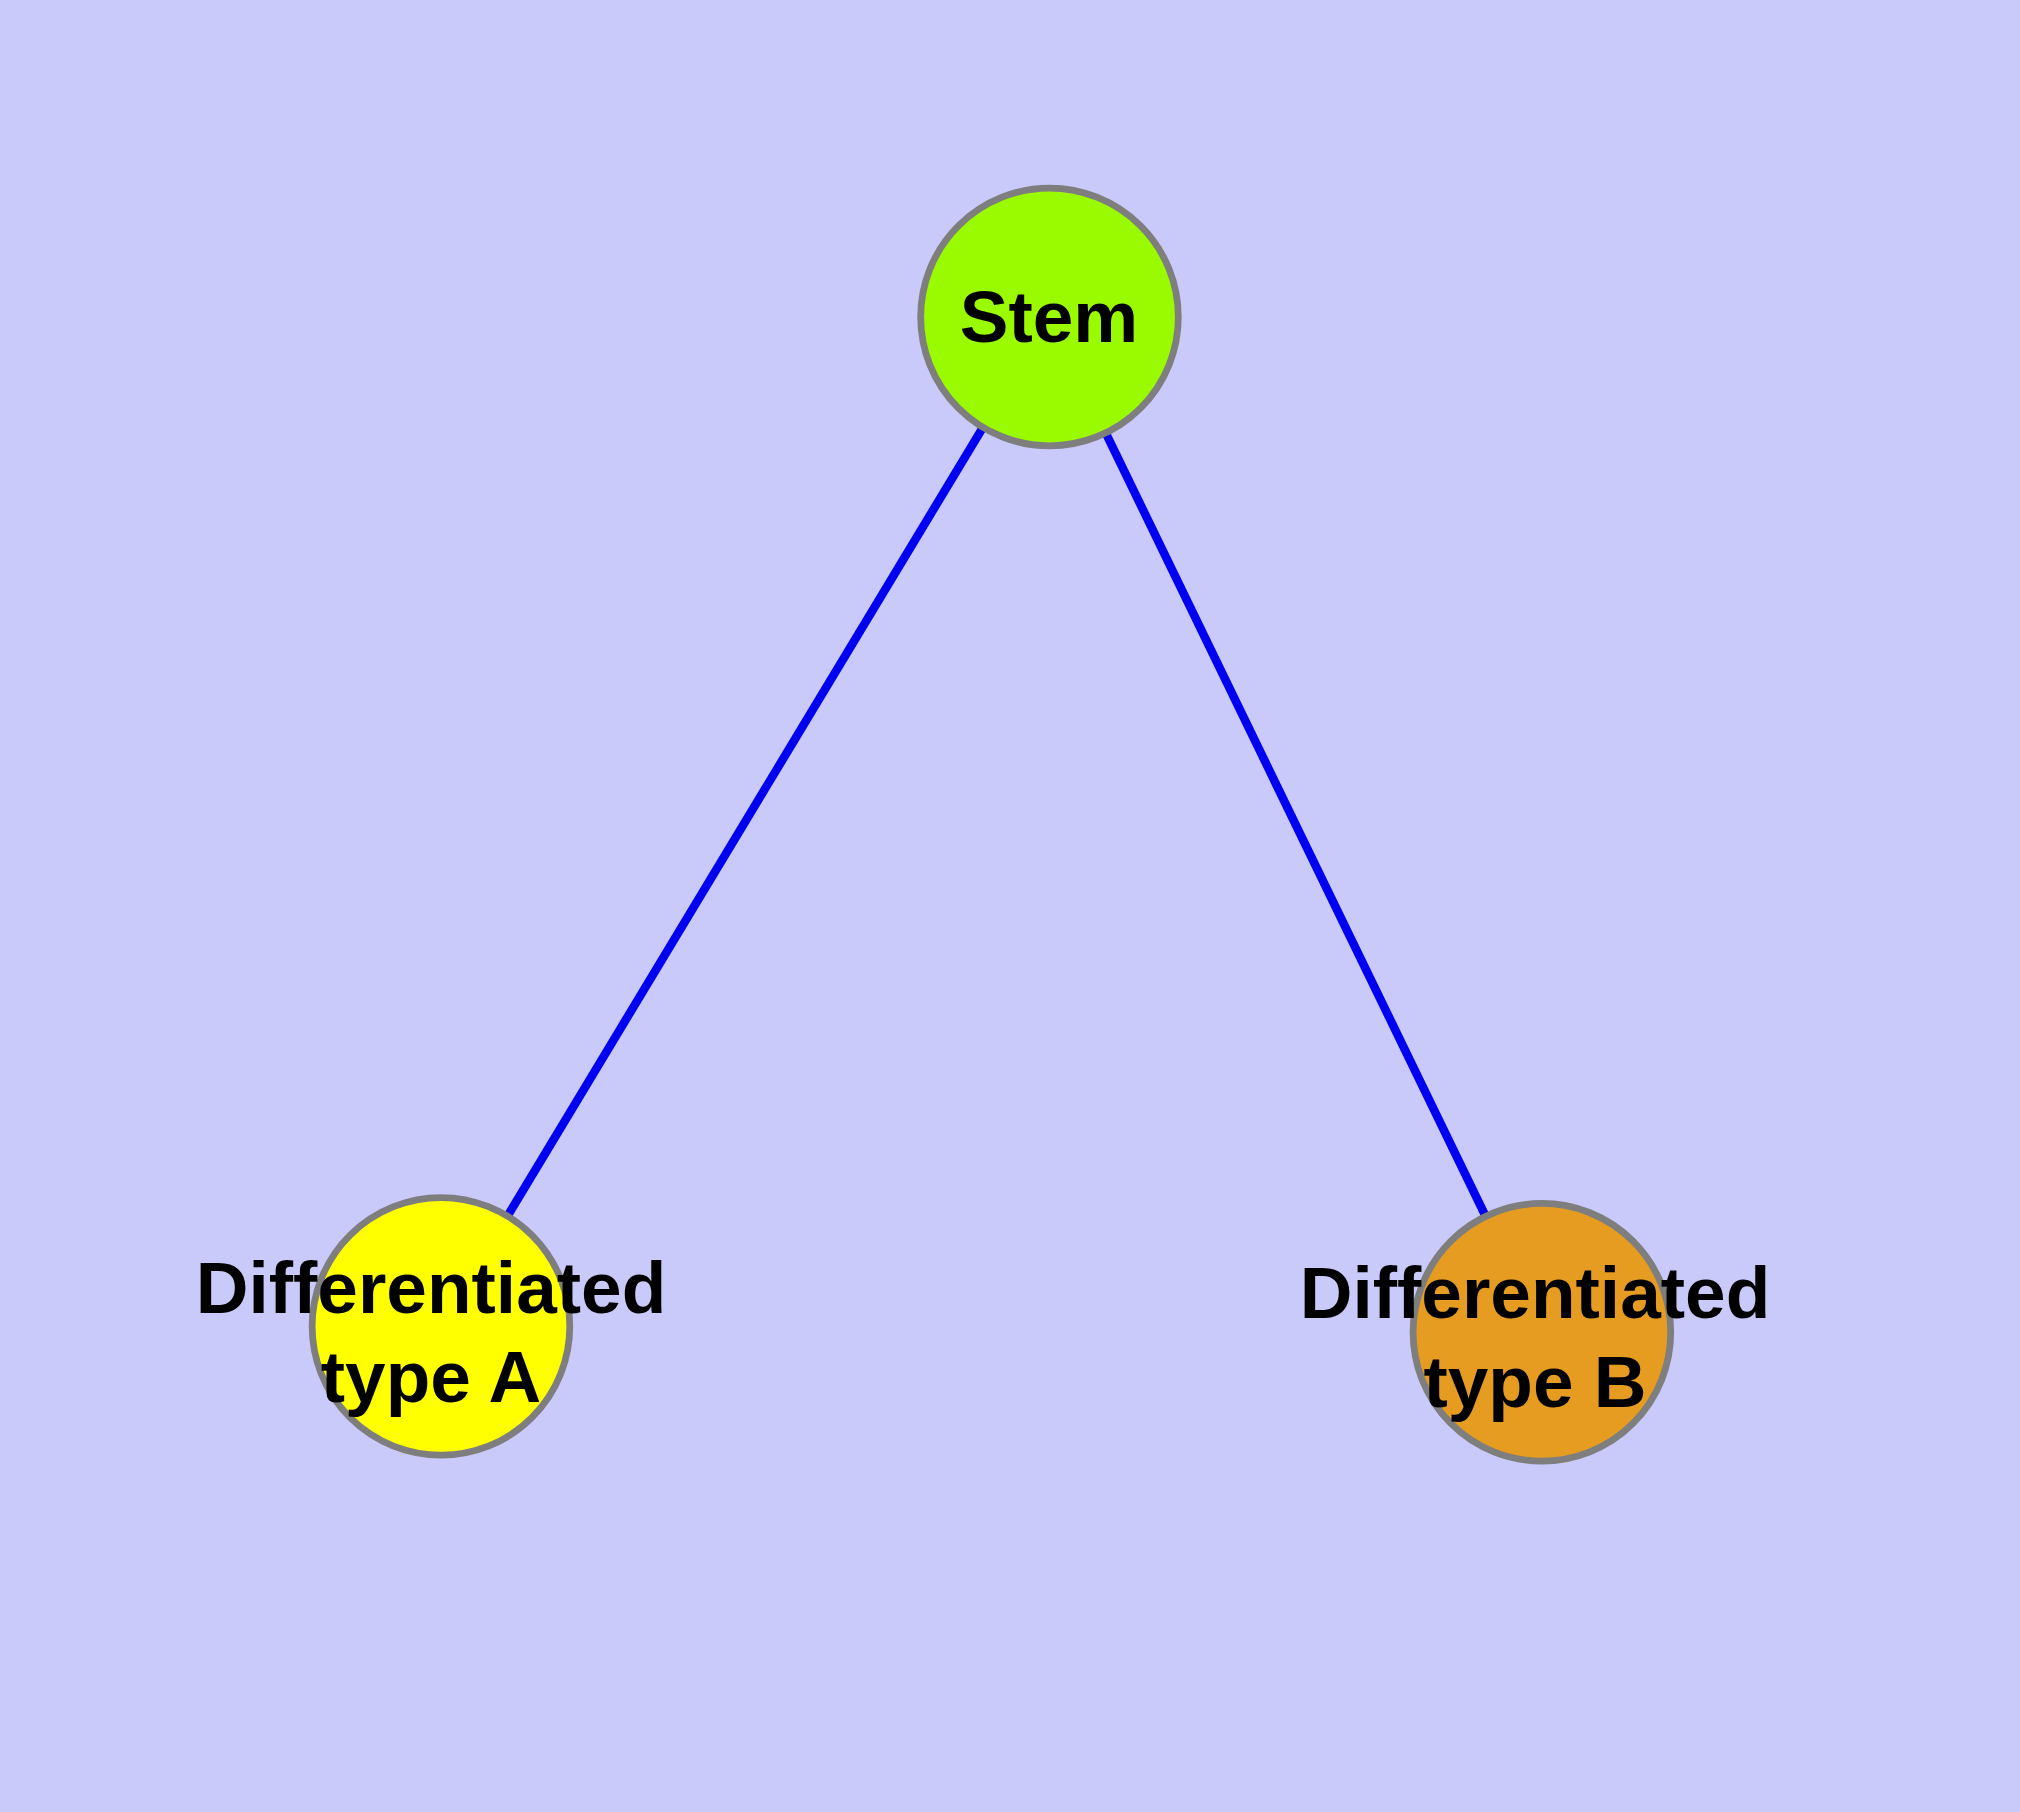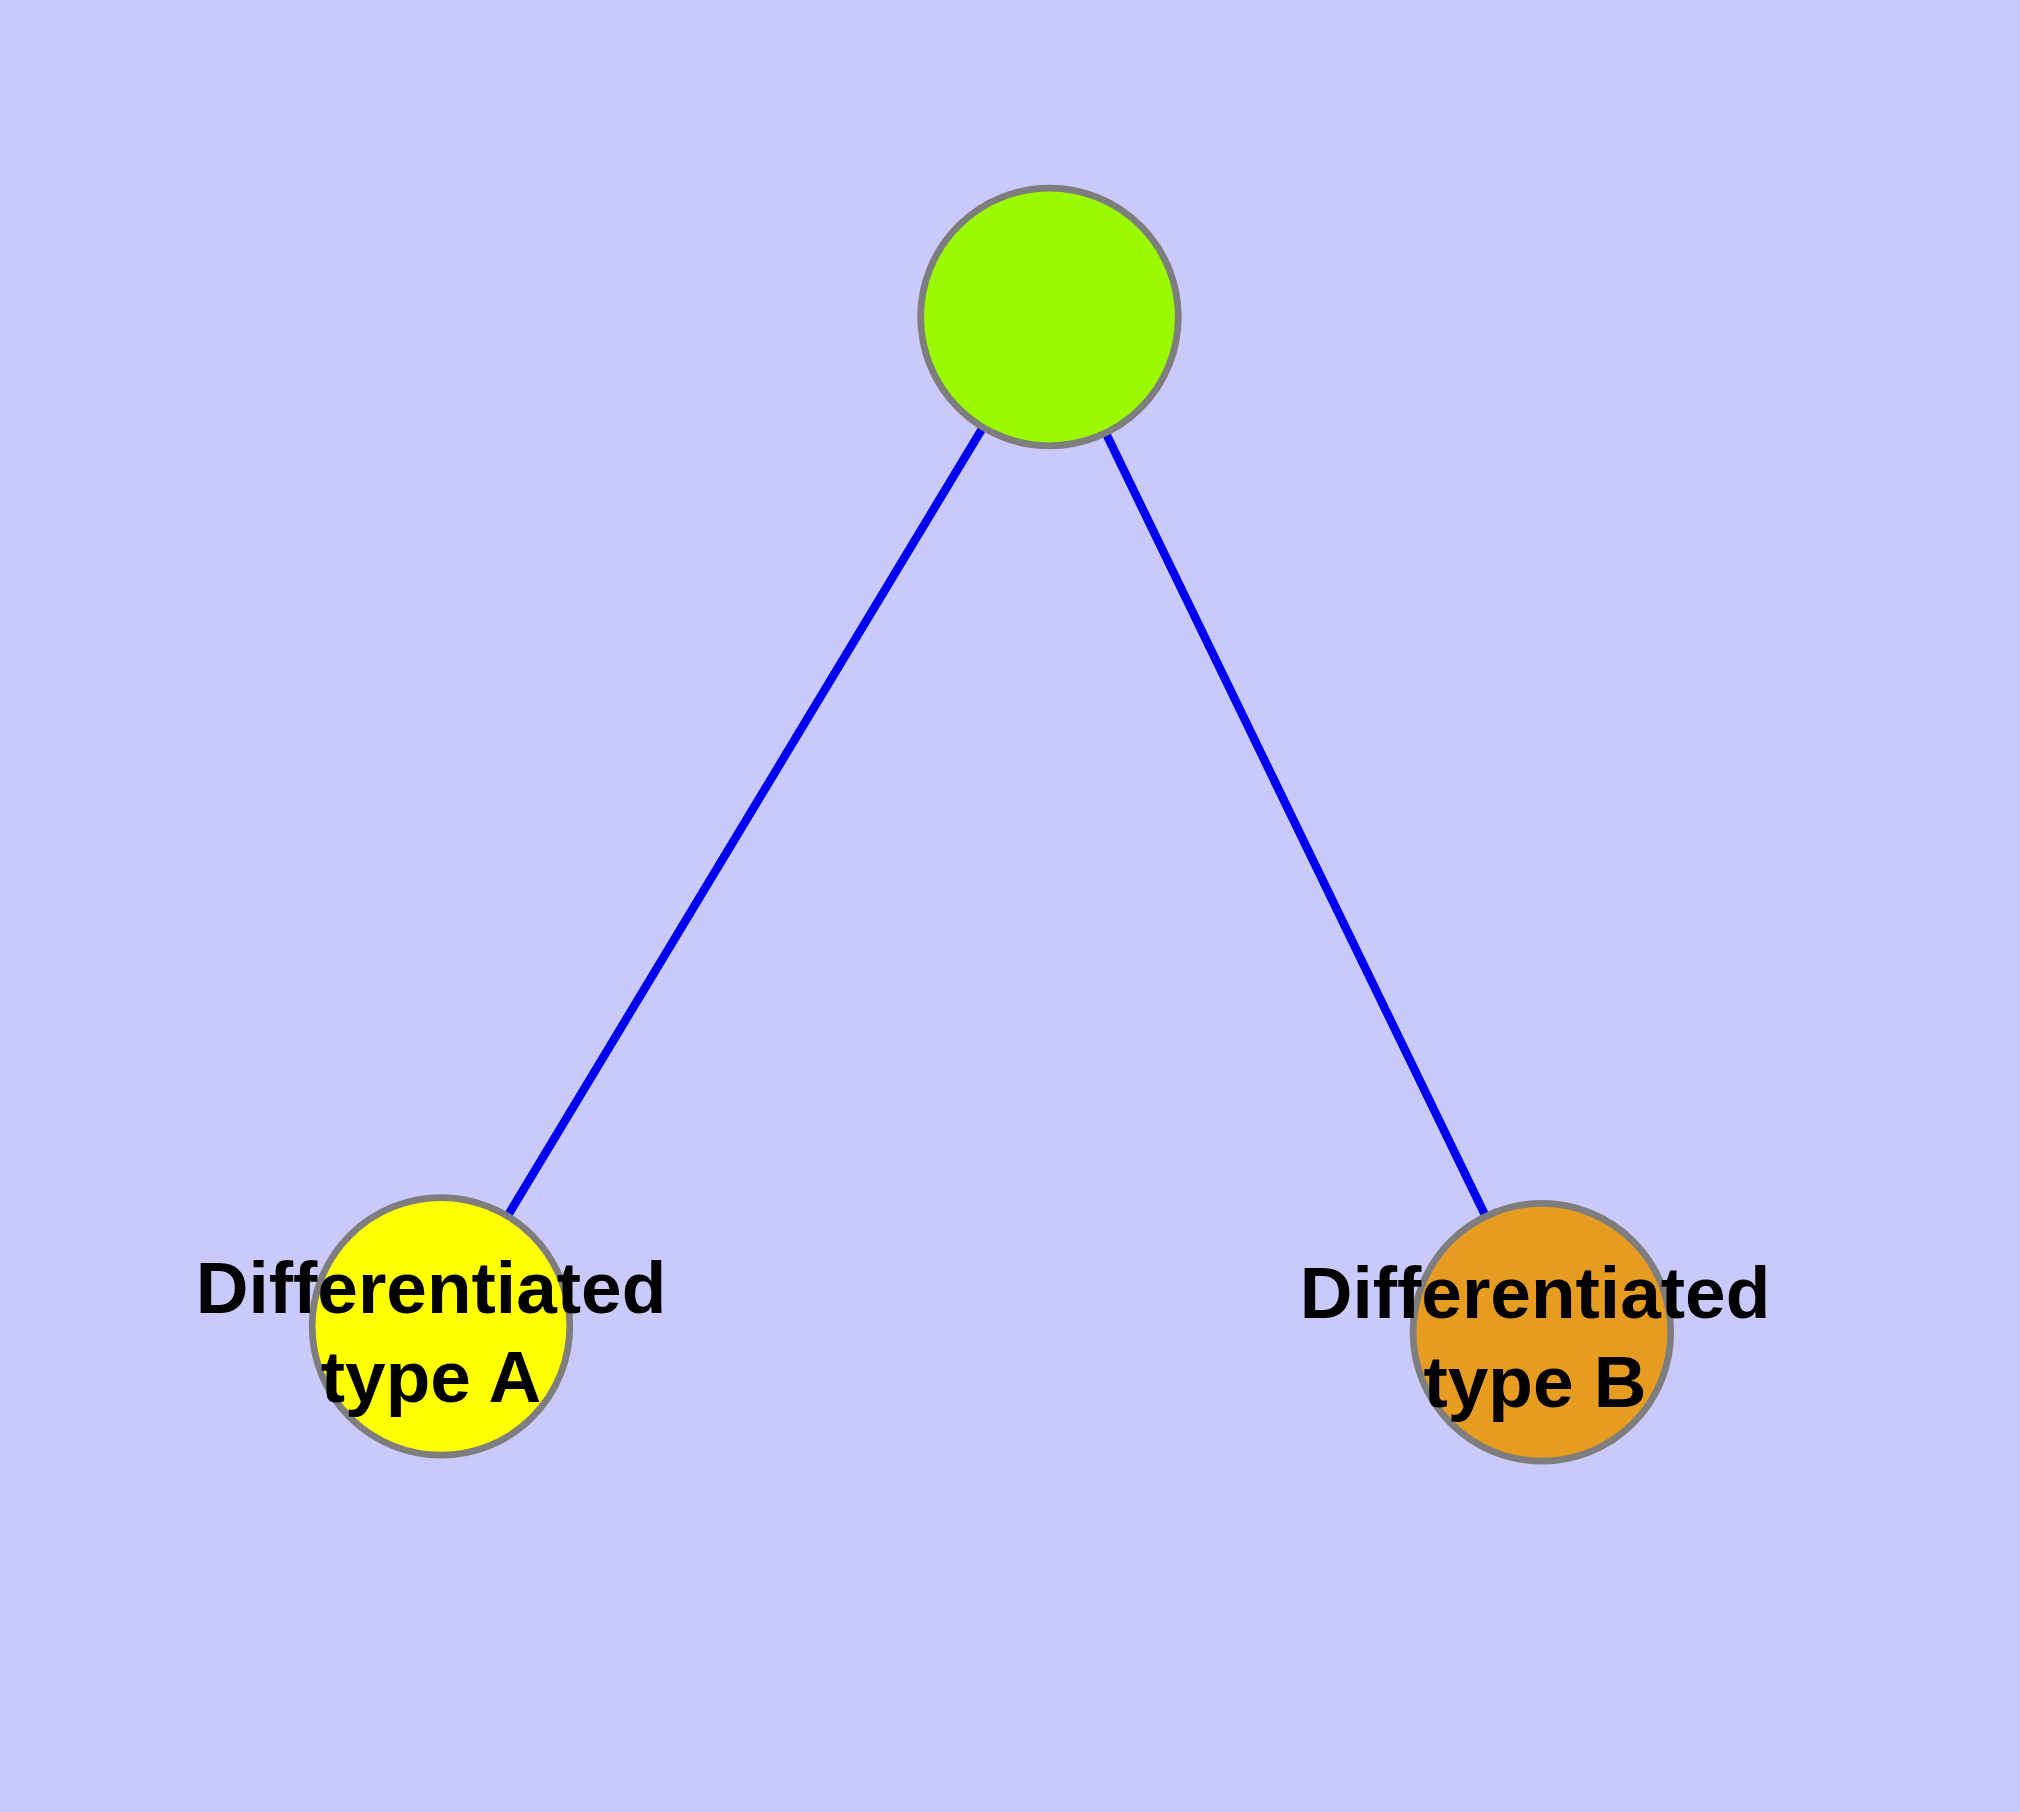--- a/index.html
+++ b/index.html
@@ -50,20 +50,21 @@
 
     <line x1="1238" y1="374" x2="1819" y2="1572" stroke-width="10" stroke="#0000F0"></line>
 
     <circle cx="1238" cy="374" r="152" stroke-width="8" fill="#9AFA00" stroke="#7E7E7E"></circle>
 
     <circle cx="520" cy="1565" r="152" stroke-width="8" fill="#FFFF00" stroke="#7E7E7E"></circle>
 
     <circle cx="1819" cy="1572" r="152" stroke-width="8" fill="#E59C20" stroke="#7E7E7E"></circle>
   </svg>
 
+  <div class="node-label stem">Stem</div>
 
   <div class="node-label type-a">Differentiated
 type A</div>
 
   <div class="node-label type-b">Differentiated
 type B</div>
 </div>
 
 
 </body></html>

